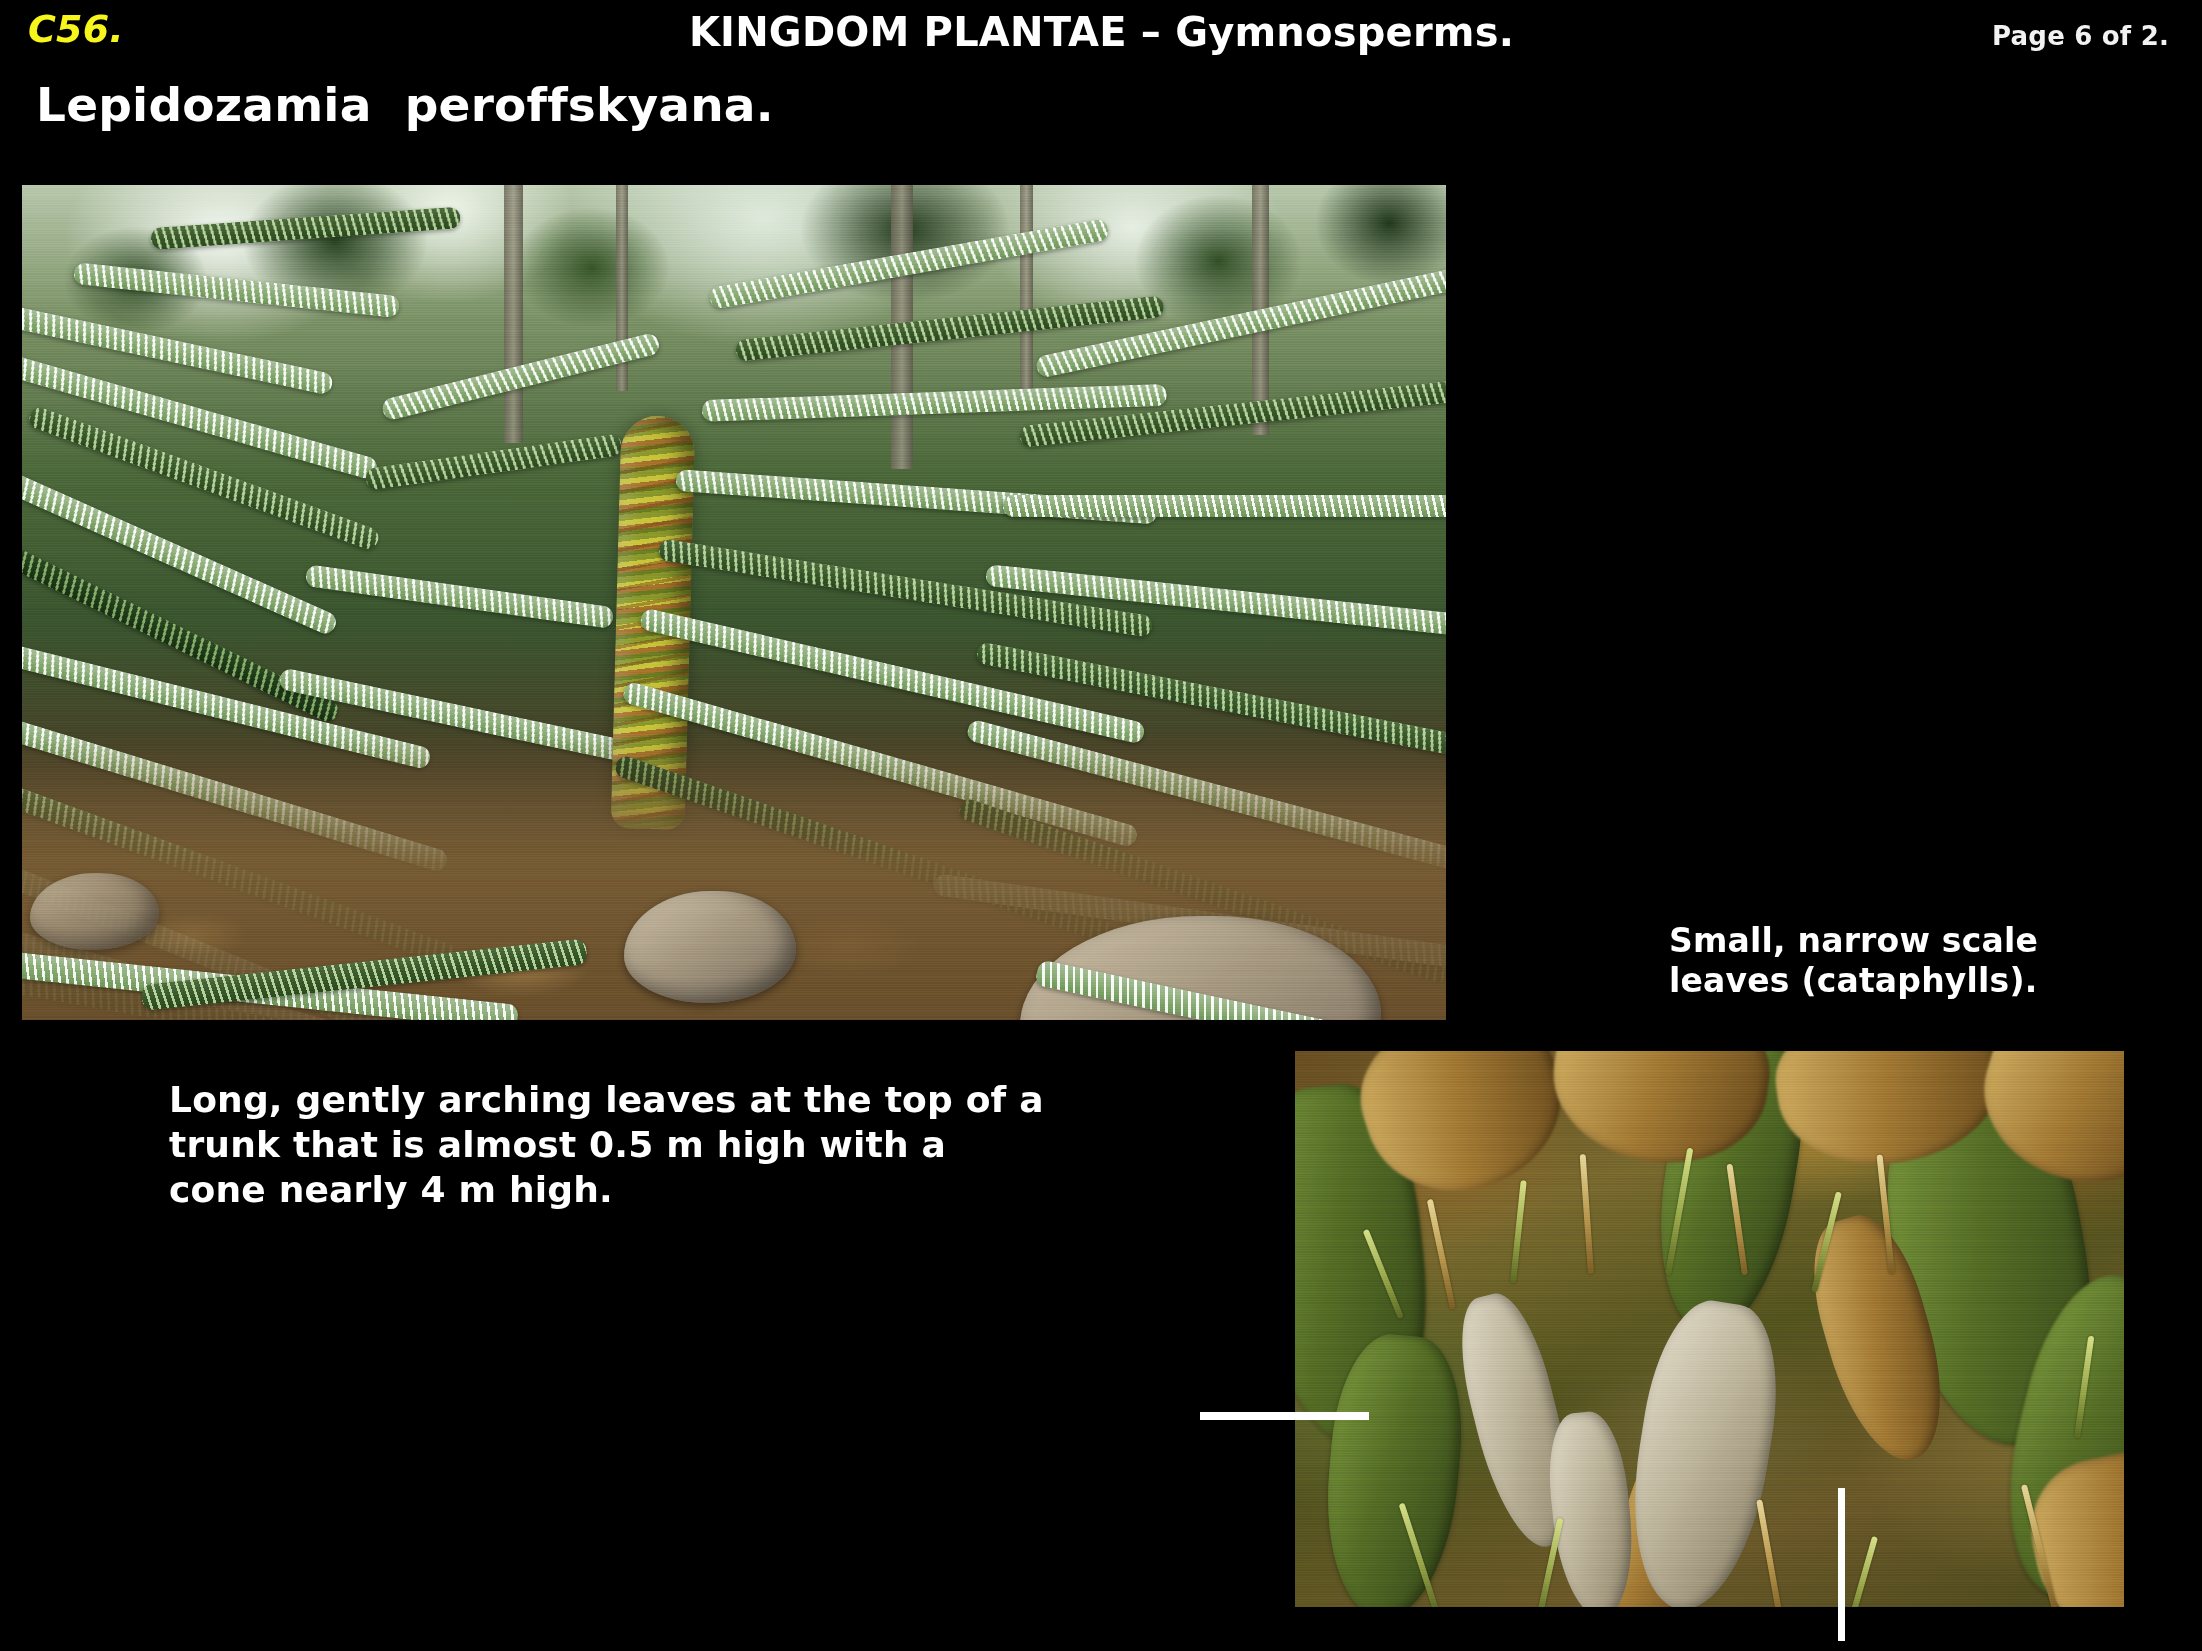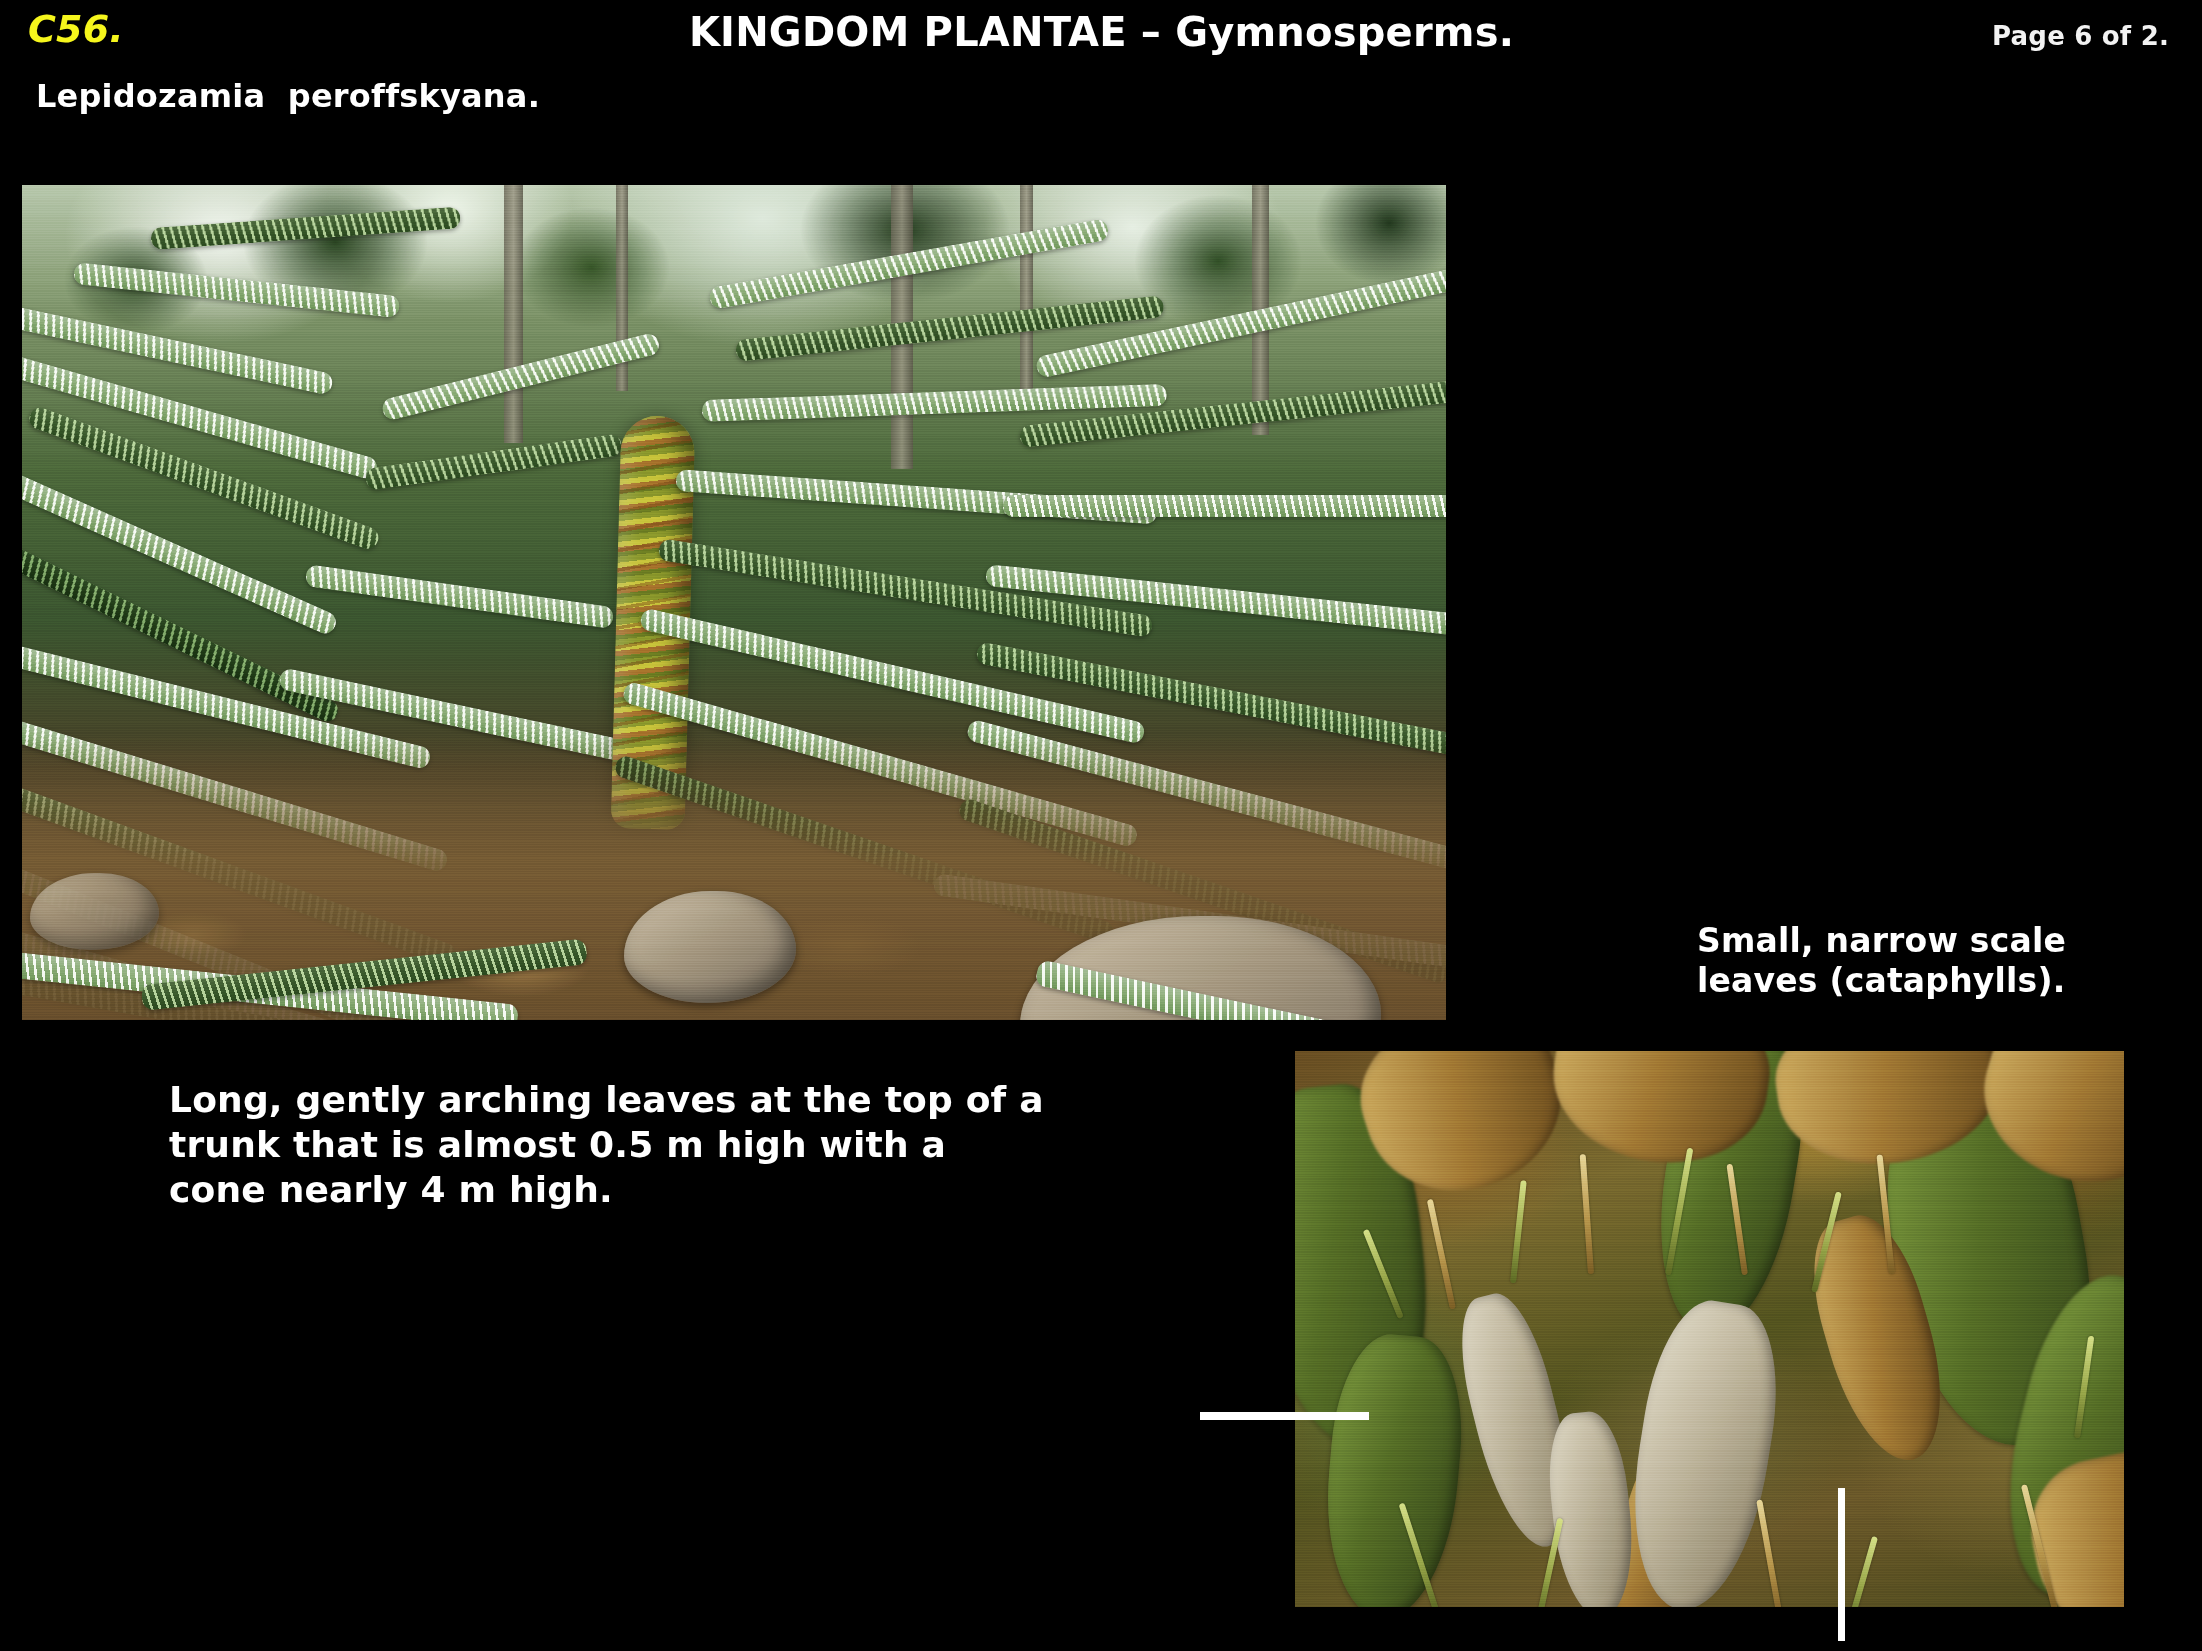--- a/index.html
+++ b/index.html
@@ -19,26 +19,26 @@
     font-style:italic;font-weight:700;
   }
   #header-title{
     left:0;right:0;top:8.6px;text-align:center;font-size:40px;
     font-weight:700;color:#fff;white-space:nowrap;
   }
   #page-indicator{
     right:34px;top:20.6px;font-size:26px;font-weight:700;color:#f2f2f2;
   }
   #species-name{
-    left:36px;top:77px;font-size:32px;font-weight:700;color:#fff;
+    left:36px;top:77px;font-size:47px;font-weight:700;color:#fff;
   }
 
   #caption-cataphylls{
     left:1669px;top:921px;width:465px;font-size:33px;line-height:1.22;
-    font-weight:700;color:#fff;white-space:pre-line;margin-left:28px;
+    font-weight:700;color:#fff;white-space:pre-line;
   }
   #caption-main{
     left:169px;top:1077px;width:964px;font-size:36px;line-height:1.25;
     font-weight:700;color:#fff;white-space:pre-line;
   }
   #footer-credit{
     left:43px;top:1583px;font-size:31px;font-weight:700;color:#fff;
   }
 
   

